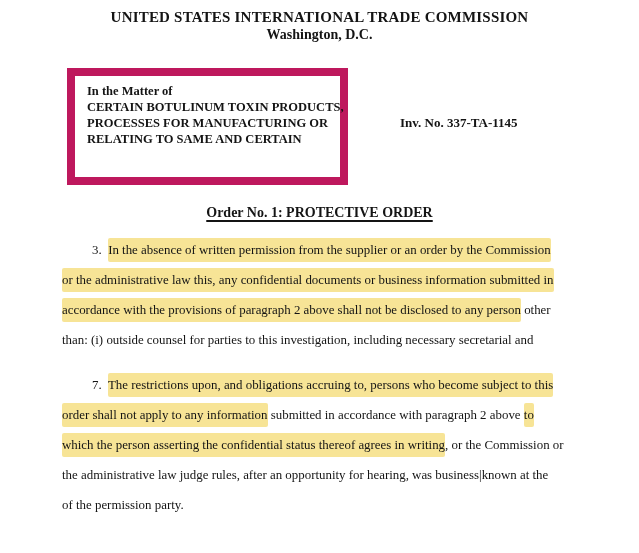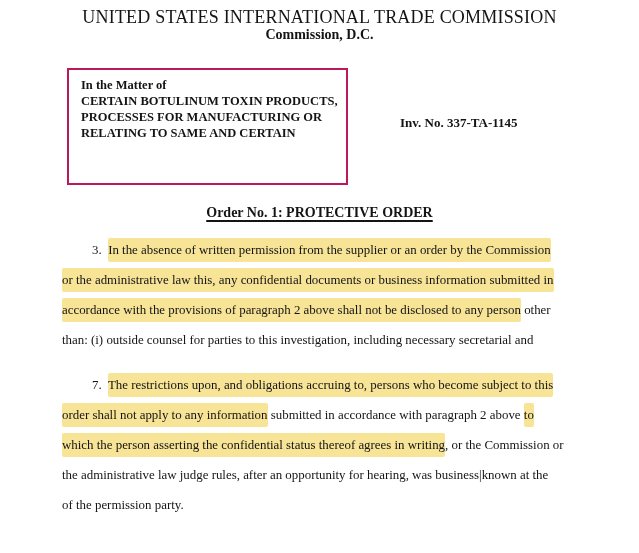--- a/index.html
+++ b/index.html
@@ -19,39 +19,39 @@
 
   
   .doc-header {
     position: absolute;
     top: 8px;
     left: 0;
     width: 100%;
     text-align: center;
   }
   .doc-header .title {
-    font-size: 18px;
-    font-weight: normal;
+    font-size: 15px;
+    font-weight: bold;
     line-height: 18px;
     letter-spacing: 0.2px;
   }
   .doc-header .subtitle {
     font-size: 14px;
     font-weight: bold;
     line-height: 17px;
   }
 
   
   .caption-box {
     position: absolute;
     left: 67px;
     top: 68px;
     width: 281px;
     height: 117px;
-    border: 2px solid #be185d;
+    border: 8px solid #be185d;
     box-sizing: border-box;
     padding: 6px 3px 0 12px;
   }
   .matter-label {
     font-size: 12.5px;
     font-weight: bold;
     margin-top: 2px;
   }
   .case-title {
   }
@@ -112,21 +112,21 @@
     margin-top: 16px;
   }
 </style>
 </head>
 <body>
 
 <div class="page">
 
   <div class="doc-header">
     <div class="title">UNITED STATES INTERNATIONAL TRADE COMMISSION</div>
-    <div class="subtitle">Commission, D.C.</div>
+    <div class="subtitle">Washington, D.C.</div>
   </div>
 
   <div class="caption-box">
     <div class="matter-label">In the Matter of</div>
     <div class="case-title">
       <div class="case-line">CERTAIN BOTULINUM TOXIN PRODUCTS,</div>
       <div class="case-line">PROCESSES FOR MANUFACTURING OR</div>
       <div class="case-line">RELATING TO SAME AND CERTAIN</div>
     </div>
   </div>

